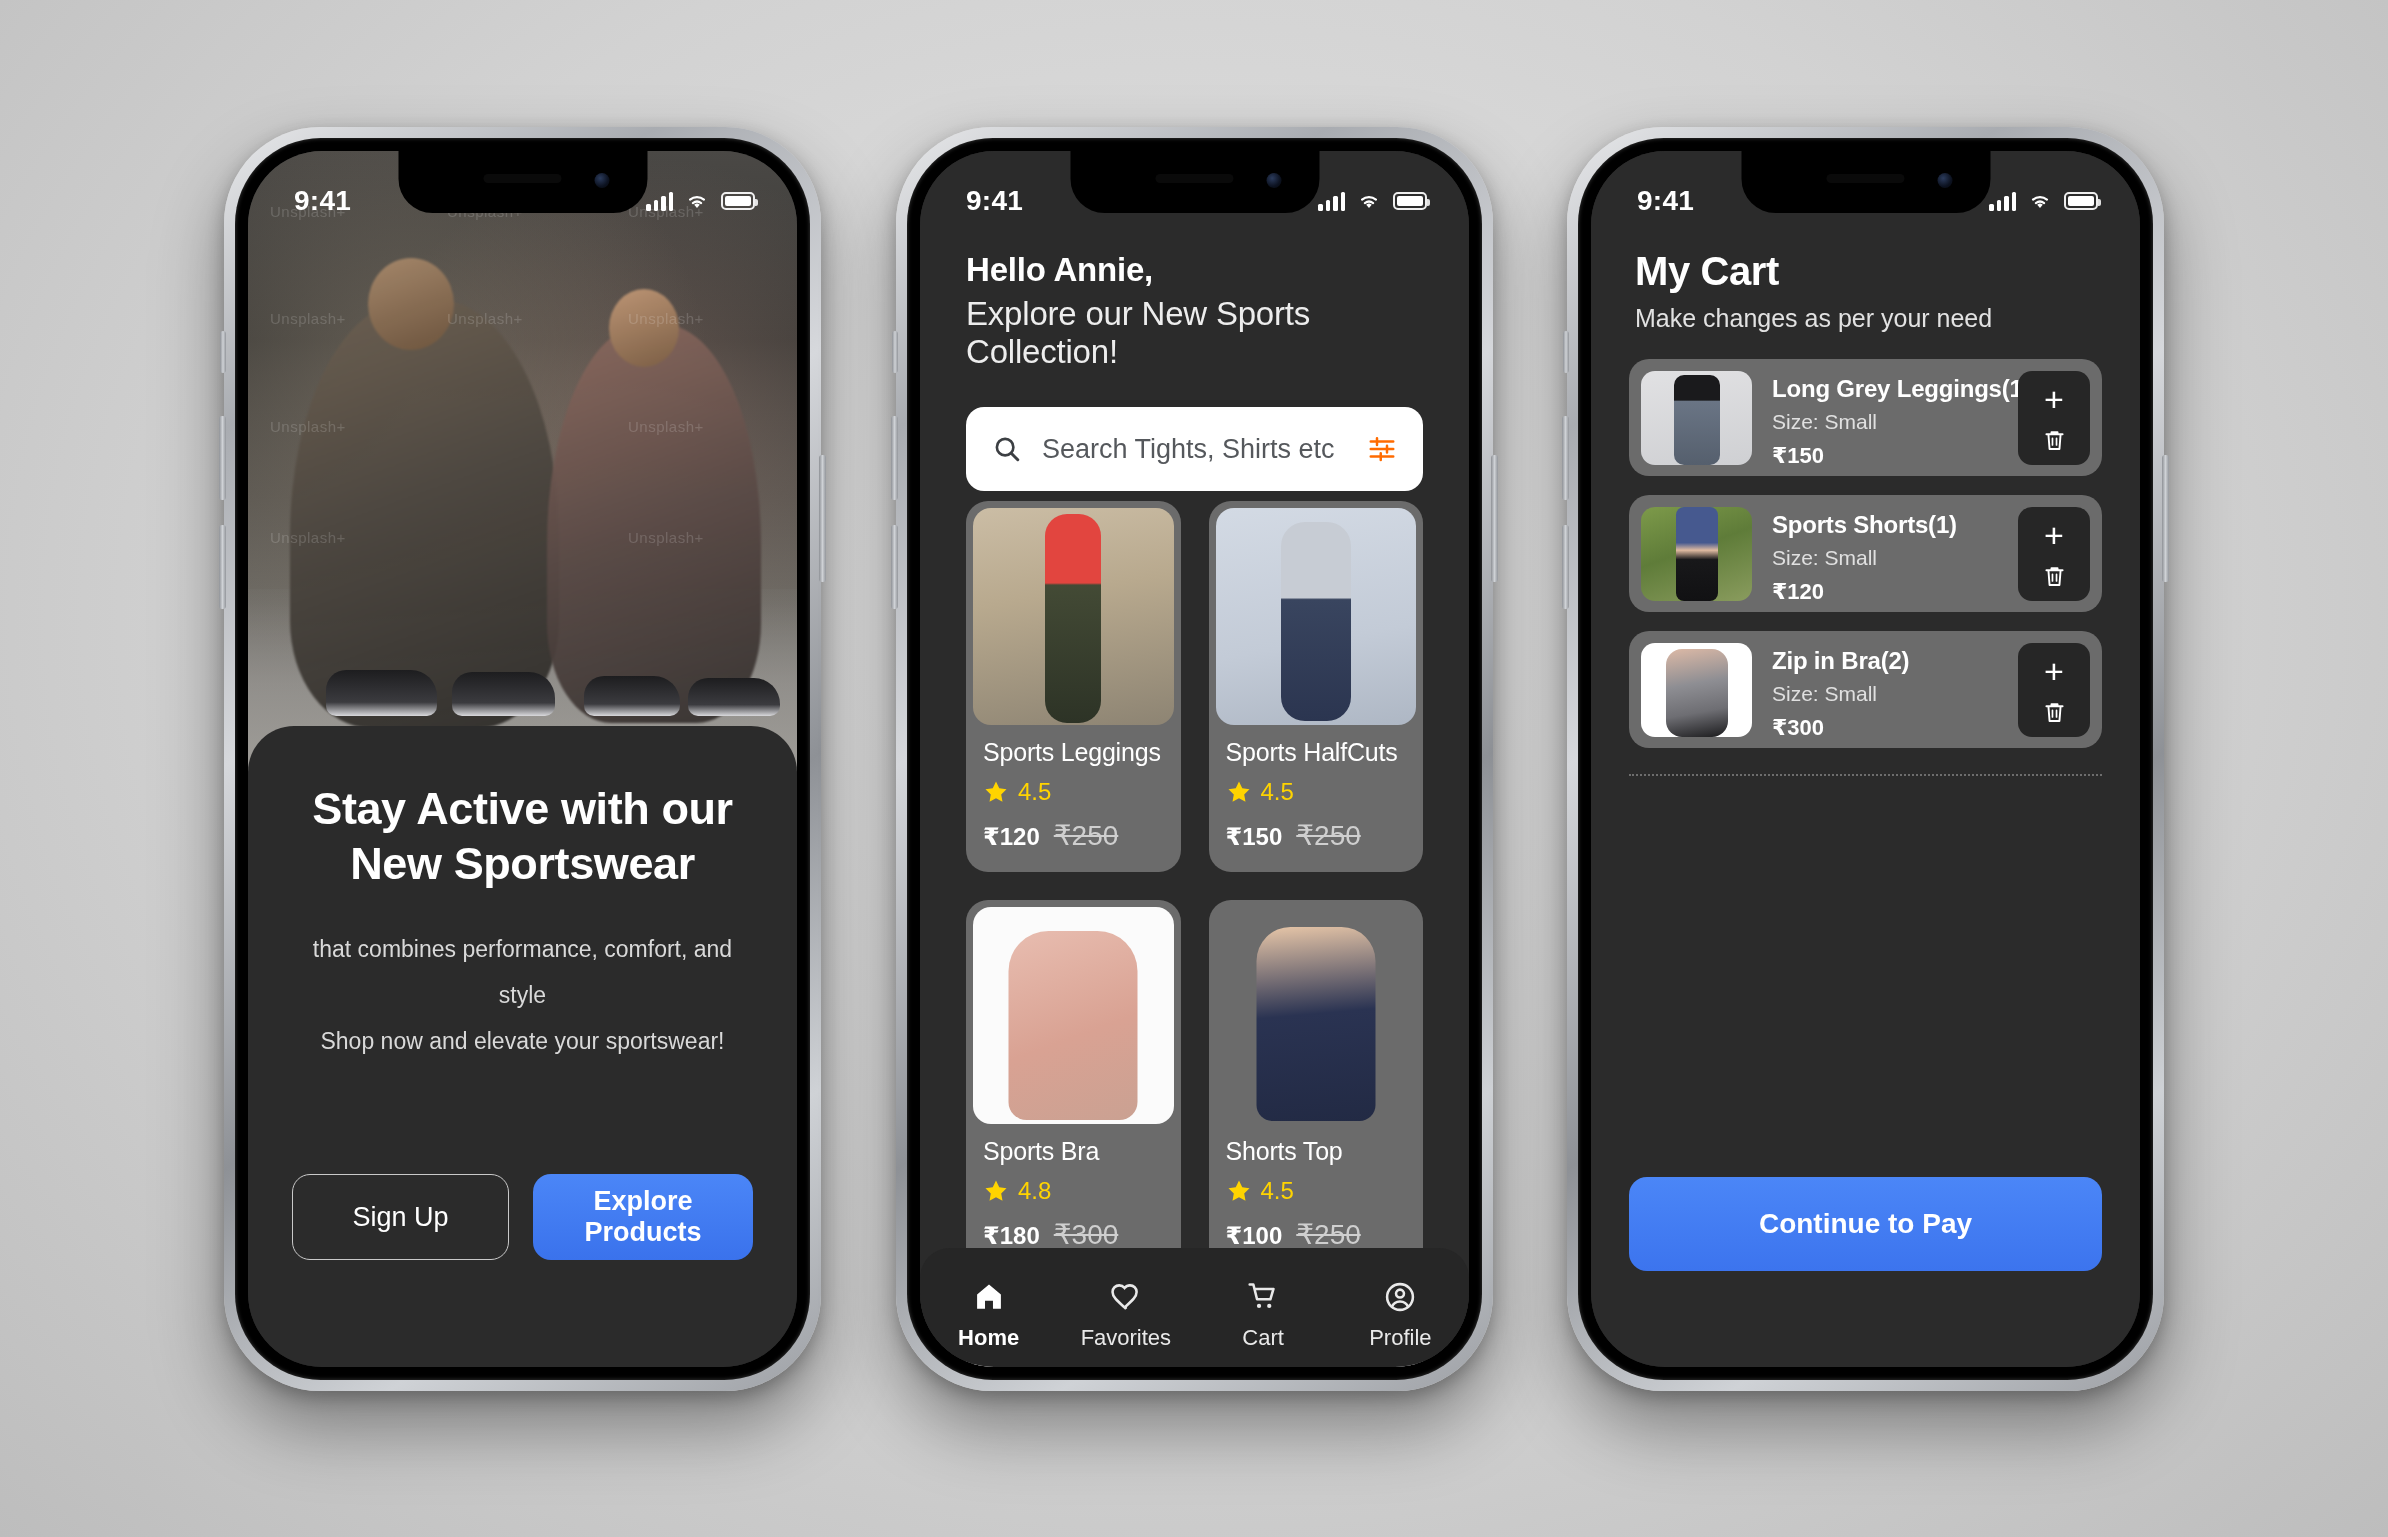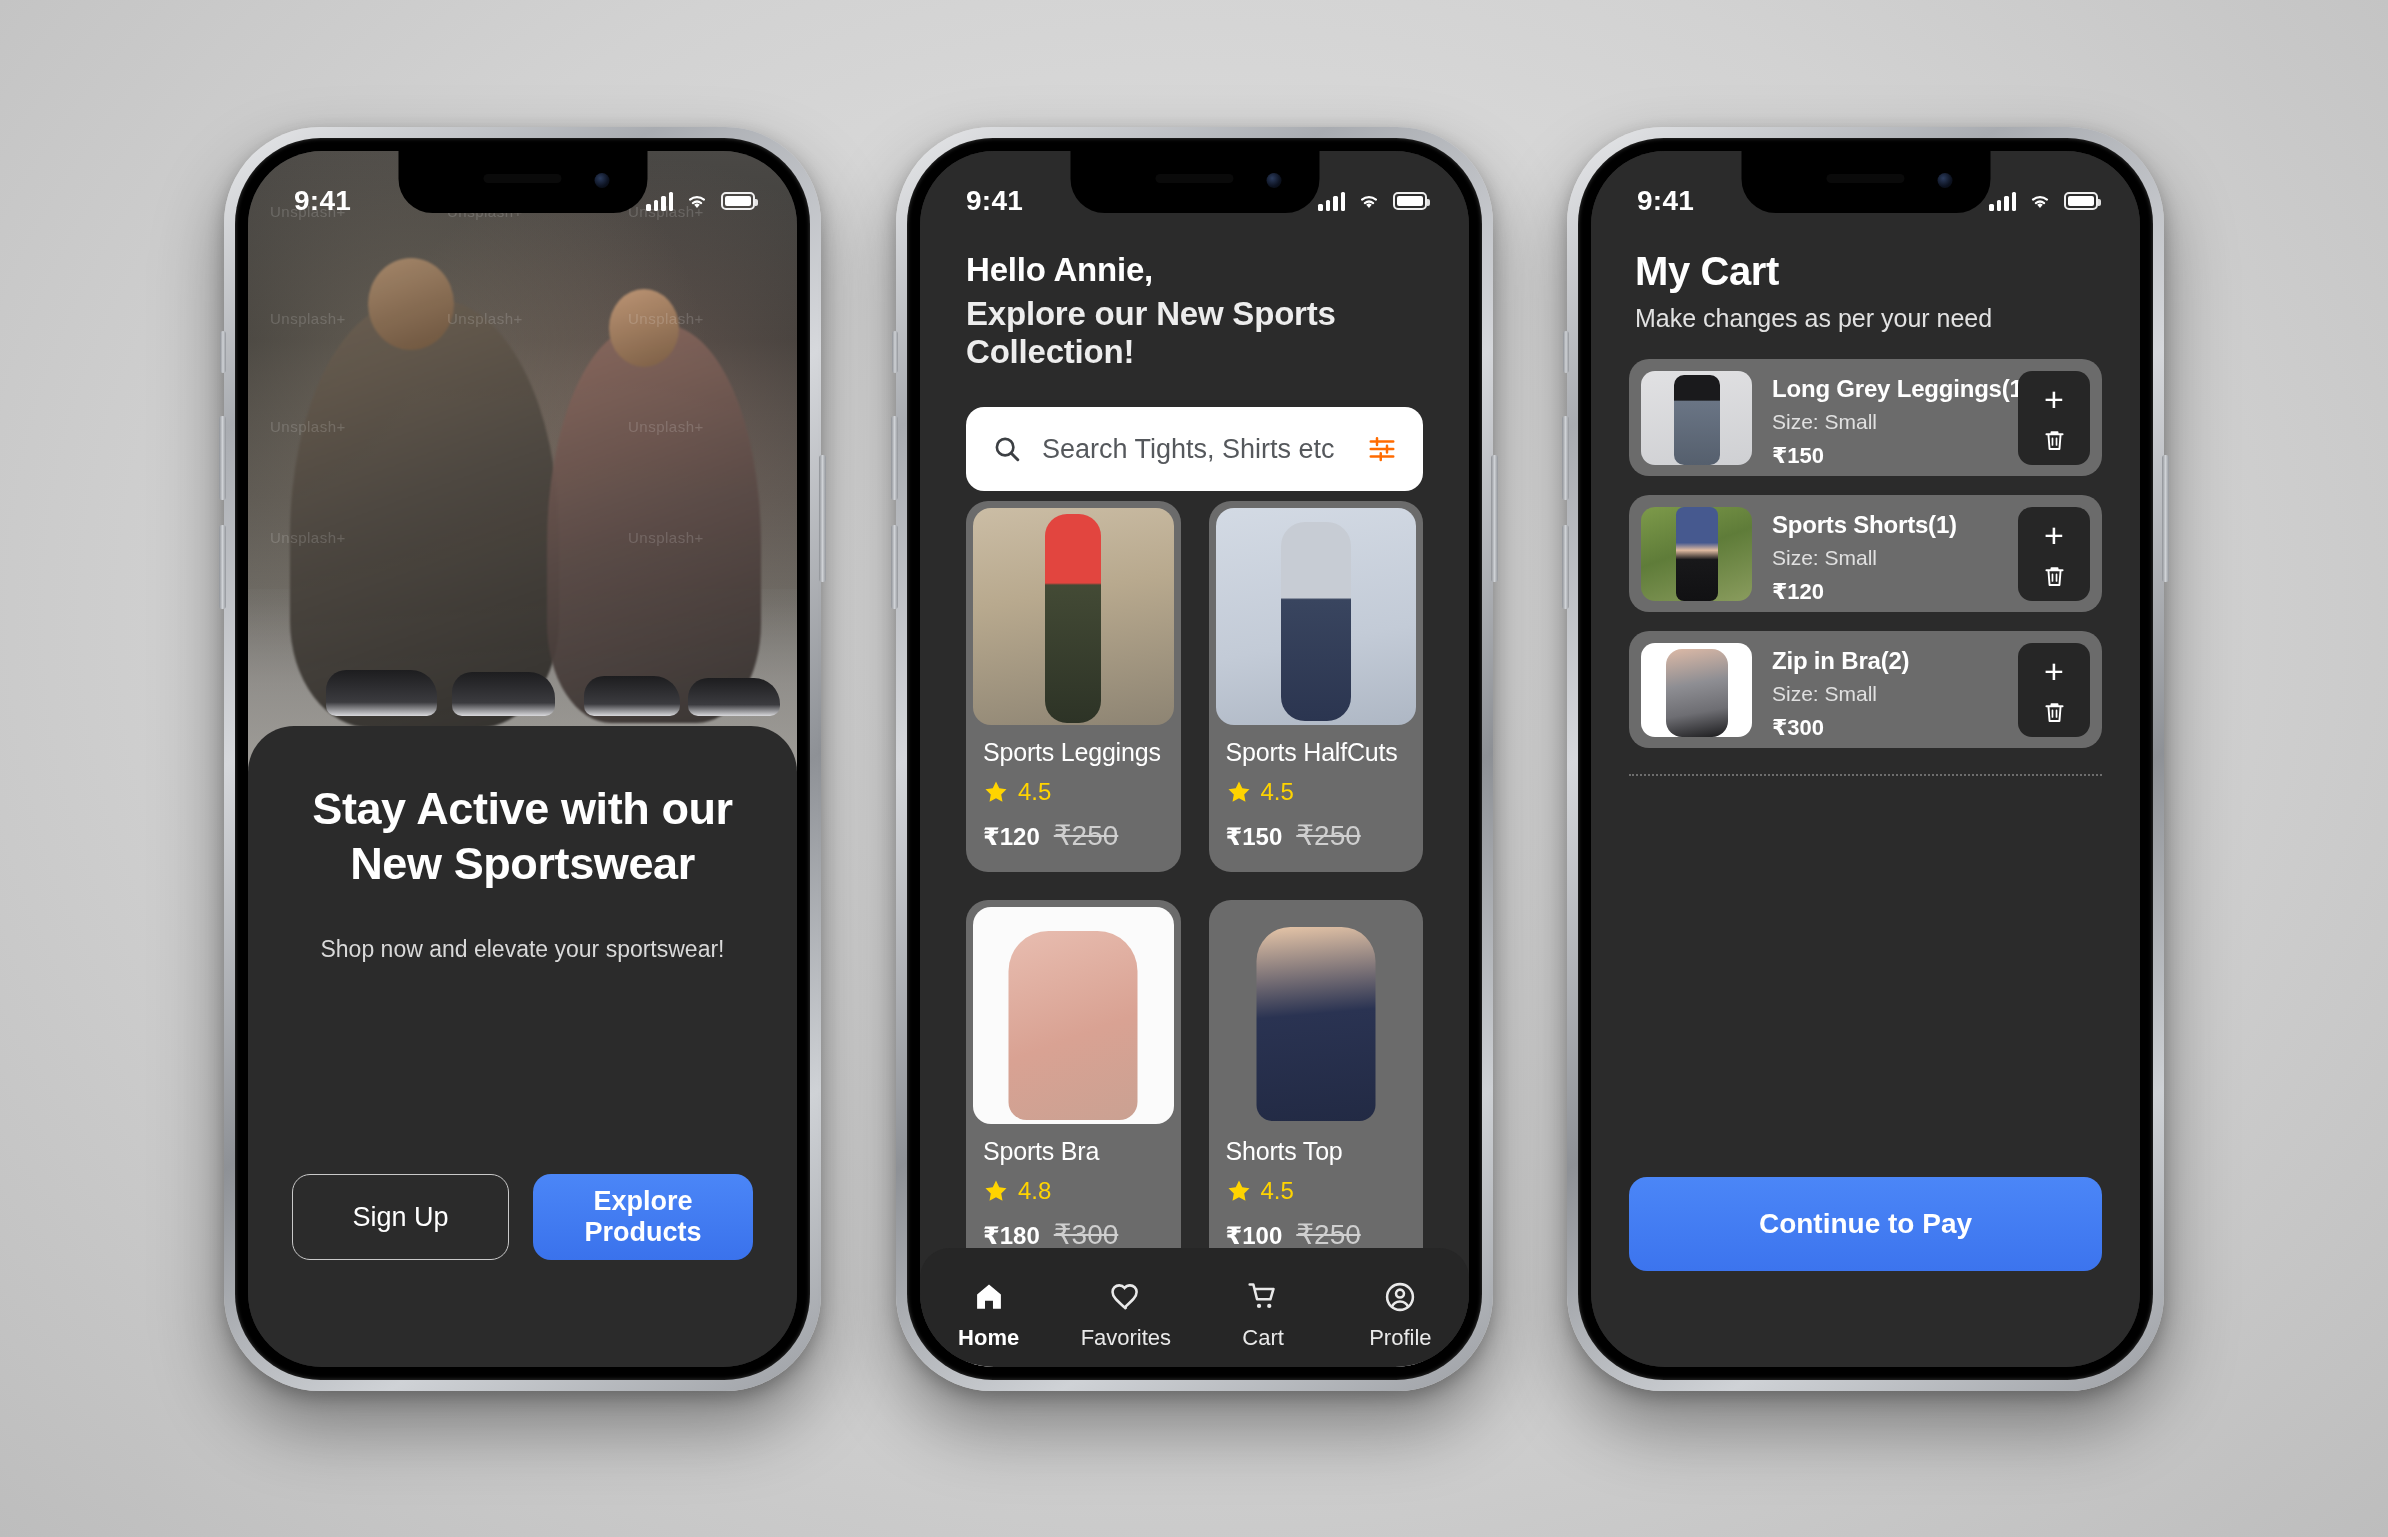--- a/index.html
+++ b/index.html
@@ -116,21 +116,21 @@
     background:linear-gradient(180deg,#4b86f7 0%,#3a72ec 100%);
     color:#fff;font-size:27px;font-weight:600;font-family:inherit;
     display:flex;align-items:center;justify-content:center;cursor:pointer;
   }
 
   
   #phone2{left:896px;top:127px;}
   .home{position:absolute;inset:0;background:#2b2b2b;}
   .greet{padding:100px 46px 0;}
   .greet .g1{color:#fff;font-size:33px;font-weight:700;letter-spacing:-0.2px;}
-  .greet .g2{color:#ededed;font-size:33px;font-weight:700;margin-top:6px;letter-spacing:-0.2px;}
+  .greet .g2{color:#ededed;font-size:33px;font-weight:400;margin-top:6px;letter-spacing:-0.2px;}
   .searchbar{
     margin:36px 46px 0;height:84px;background:#fff;border-radius:18px;
     display:flex;align-items:center;padding:0 26px;gap:20px;
   }
   .searchbar .ph{flex:1;color:#55585c;font-size:27px;}
   .prodgrid{
     position:absolute;top:350px;left:46px;right:46px;bottom:0;
     display:grid;grid-template-columns:1fr 1fr;gap:28px;align-content:start;
   }
   .pcard{background:#6b6b6b;border-radius:22px;padding:7px 7px 20px;}
@@ -253,20 +253,21 @@
           <i class="on"></i>
           <i></i>
         </div>
 
         <div class="hero-card">
           <div class="hero-title">
             <div>Stay Active with our</div>
             <div>New Sportswear</div>
           </div>
           <div class="hero-sub">
+            <div>that combines performance, comfort, and style</div>
             <div>Shop now and elevate your sportswear!</div>
           </div>
           <div class="hero-actions">
             <button class="btn-outline">Sign Up</button>
             <button class="btn-primary">Explore Products</button>
           </div>
         </div>
 
         <div class="statusbar">
           <div class="time">9:41</div>

